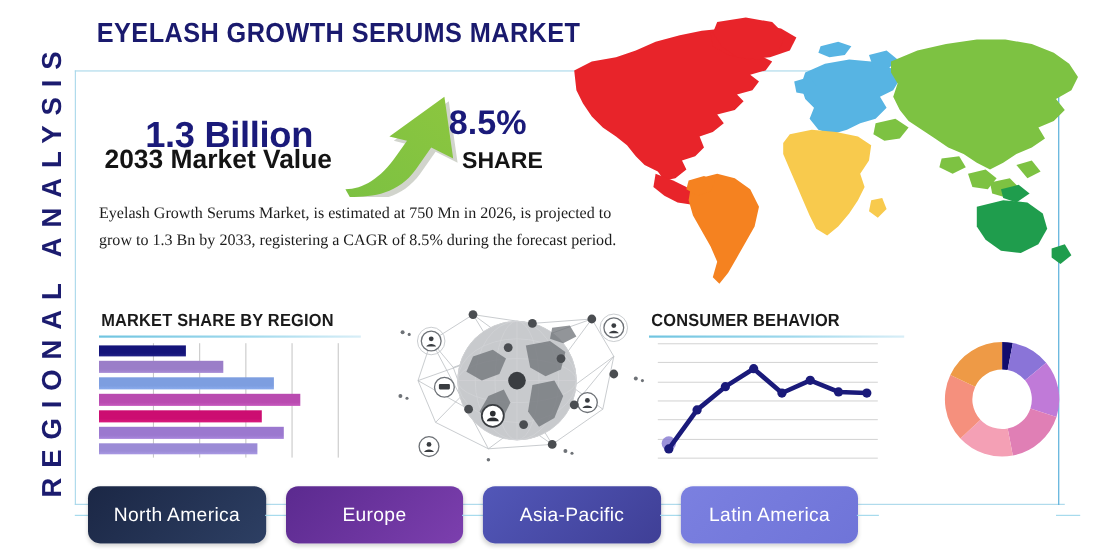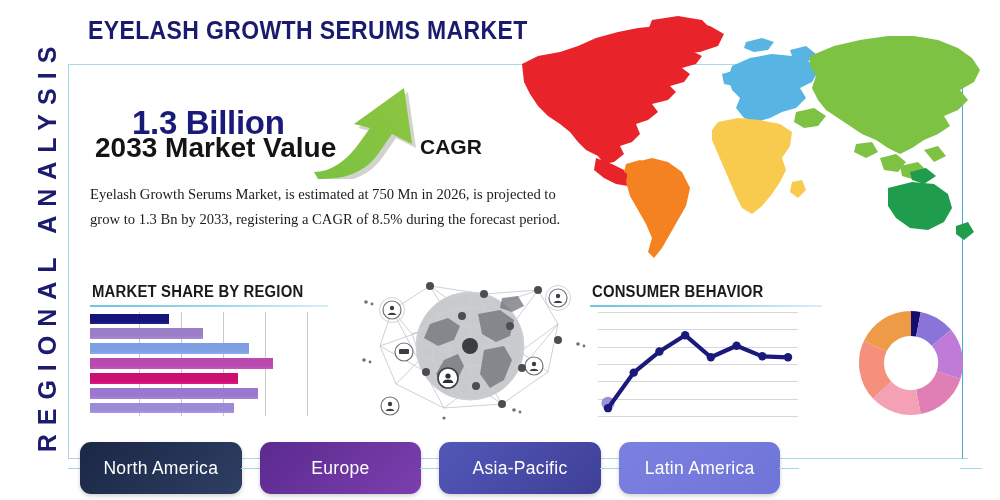--- a/index.html
+++ b/index.html
@@ -47,21 +47,21 @@
 
   
   #kpi-row { position: absolute; left: 90px; top: 92px; width: 420px; height: 80px; }
   #kpi-value {
     position: absolute; left: 42px; top: 0px;
     font-size: 33px; font-weight: 700; color: #1a1a7a;
     letter-spacing: -0.3px; white-space: nowrap; margin-top: 12px;
   }
   #kpi-label {
     position: absolute; left: 5px; top: 40px;
-    font-size: 28px; font-weight: 700; color: #141414;
+    font-size: 24px; font-weight: 700; color: #141414;
     white-space: nowrap;
   }
   #cagr-value {
     position: absolute; left: 318px; top: 2px;
     font-size: 31px; font-weight: 700; color: #1a1a7a;
     white-space: nowrap;
   }
   #cagr-label {
     position: absolute; left: 330px; top: 43px;
     font-size: 21px; font-weight: 700; color: #141414;
@@ -150,21 +150,22 @@
       <defs>
         <linearGradient id="arrGrad" x1="0" y1="1" x2="1" y2="0">
           <stop offset="0%" stop-color="#7cc142"></stop>
           <stop offset="100%" stop-color="#8cc63f"></stop>
         </linearGradient>
       </defs>
       <path d="M2,88 C18,88 34,78 48,58 L58,44 L42,40 L92,4 L100,60 L80,50 L66,70 C50,92 28,95 6,95 Z" fill="#9aa08f" opacity="0.45" transform="translate(4,4)"></path>
       <path d="M2,88 C18,88 34,78 48,58 L58,44 L42,40 L92,4 L100,60 L80,50 L66,70 C50,92 28,95 6,95 Z" fill="url(#arrGrad)"></path>
     </svg>
 
-    <div id="cagr-label">CAGR</div>
+    <div id="cagr-value">8.5%</div>
+    <div id="cagr-label">SHARE</div>
   </div>
 
   <div id="description">Eyelash Growth Serums Market, is estimated at 750 Mn in 2026, is projected to grow to 1.3 Bn by 2033, registering a CAGR of 8.5% during the forecast period.</div>
 
   <svg id="world-map" viewBox="0 0 500 258">
 
     <path fill="#e8242a" d="M22,52 L38,44 L60,40 L78,34 L96,26 L118,20 L138,16 L158,14 L176,17 L186,24
       L180,32 L166,36 L176,40 L190,38 L202,44 L196,52 L182,56 L190,62 L184,70 L170,74 L176,80 L168,88
       L152,92 L158,100 L148,108 L136,112 L140,122 L132,130 L120,134 L124,142 L114,150 L104,152 L98,144
       L86,138 L78,130 L70,120 L60,112 L48,104 L38,94 L30,82 L24,70 Z"></path>

